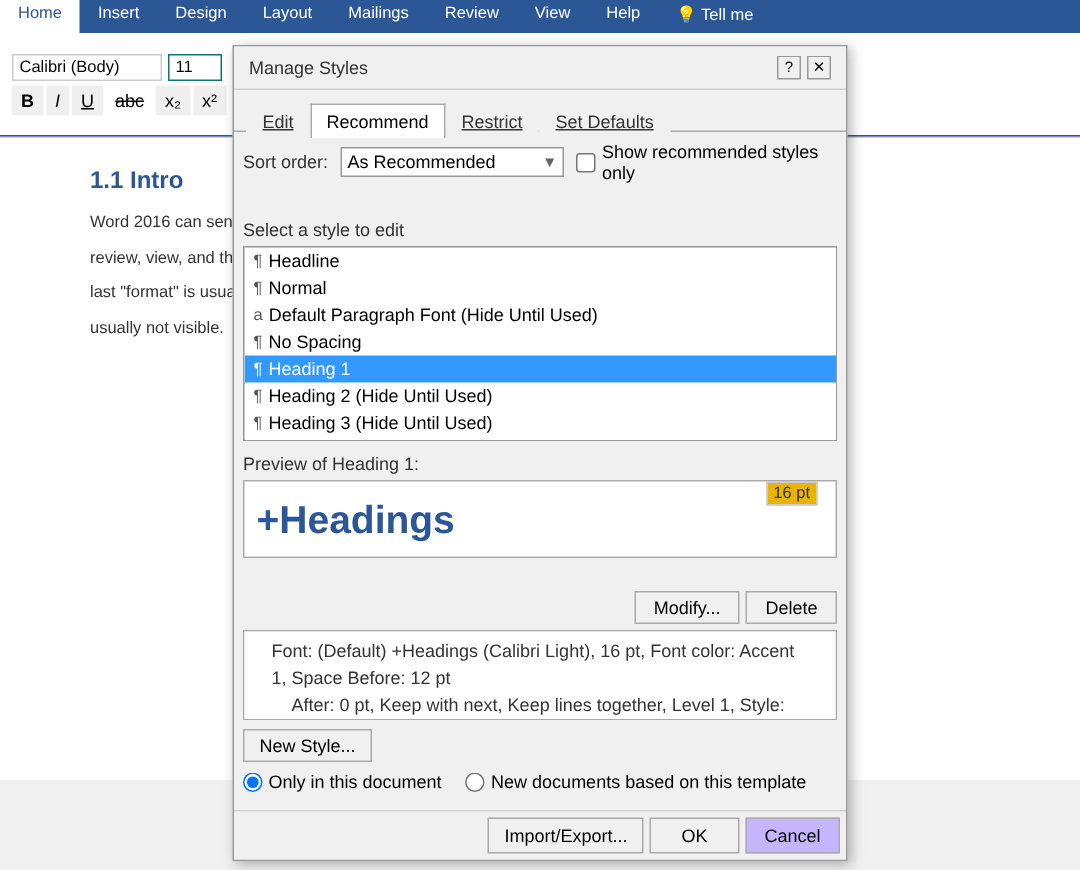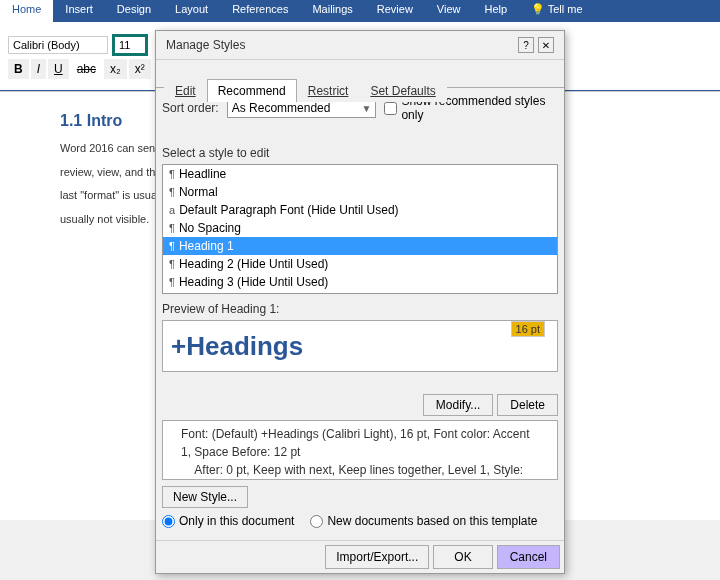--- a/index.html
+++ b/index.html
@@ -10,21 +10,21 @@
 
     
     .dialog { background: #f0f0f0; border: 1px solid #999; box-shadow: 2px 2px 8px rgba(0,0,0,0.3); width: 410px; position: absolute; top: 30px; left: 155px; }
     .dialog-titlebar { background: #f0f0f0; border-bottom: 1px solid #d0d0d0; padding: 6px 10px; display: flex; justify-content: space-between; align-items: center; }
     .dialog-title { font-size: 12px; color: #333; }
     .dialog-controls { display: flex; gap: 4px; align-items: center; }
     .dialog-btn-sm { width: 16px; height: 16px; border: 1px solid #999; background: #f0f0f0; cursor: pointer; display: flex; align-items: center; justify-content: center; font-size: 10px; }
 
     
     .dialog-tabs { display: flex; border-bottom: 1px solid #aaa; background: #f0f0f0; padding: 0 8px; padding-top: 4px; gap: 0; }
-    .dialog-tab { padding: 4px 10px; font-size: 12px; cursor: pointer; border: 1px solid transparent; border-bottom: none; position: relative; top: 15px; background: #f0f0f0; }
+    .dialog-tab { padding: 4px 10px; font-size: 12px; cursor: pointer; border: 1px solid transparent; border-bottom: none; position: relative; top: 5px; background: #f0f0f0; }
     .dialog-tab.active { background: #fff; border-color: #aaa; border-bottom-color: #fff; z-index: 1; }
     .dialog-tab:not(.active) { color: #333; text-decoration: underline; }
 
     
     .sort-row { display: flex; align-items: center; gap: 8px; margin-bottom: 24px; }
     .sort-label { font-size: 12px; color: #333; white-space: nowrap; }
     .sort-select { border: 1px solid #999; background: #fff; padding: 2px 4px; font-size: 12px; width: 160px; display: flex; align-items: center; justify-content: space-between; cursor: pointer; }
     .sort-select-arrow { font-size: 10px; color: #666; }
     .checkbox-row { display: flex; align-items: center; gap: 4px; font-size: 12px; }
 
@@ -72,39 +72,38 @@
     .word-section-heading { font-size: 16px; font-weight: bold; color: #2b5797; margin-bottom: 10px; }
     .word-para { font-size: 11px; line-height: 1.6; color: #333; margin-bottom: 6px; }
 
     
     .ribbon-area { height: 92px; background: #fff; border-bottom: 2px solid #2b5797; }
     .ribbon-tabs-row { background: #2b5797; display: flex; height: 22px; }
     .rtab { color: #fff; font-size: 11px; padding: 3px 12px; cursor: pointer; }
     .rtab.active { background: #fff; color: #2b5797; }
     .ribbon-controls { height: 70px; display: flex; align-items: center; padding: 4px 8px; gap: 12px; border-bottom: 1px solid #d0d0d0; }
     .font-select { border: 1px solid #ccc; padding: 2px 4px; font-size: 11px; width: 100px; }
-    .font-size-select { border: 3px solid #0f766e; padding: 2px 4px; font-size: 11px; width: 36px; }
+    .font-size-select { border: 1px solid #0f766e; padding: 2px 4px; font-size: 11px; width: 36px; }
     .ribbon-divider { width: 1px; height: 50px; background: #d0d0d0; margin: 0 4px; }
     .format-btns { display: flex; gap: 2px; align-items: center; }
     .fmt-btn { border: 1px solid transparent; padding: 2px 5px; font-size: 12px; cursor: pointer; }
     .style-gallery { display: flex; gap: 4px; align-items: center; }
     .style-pill { border: 1px solid #ccc; padding: 3px 8px; font-size: 11px; background: #fff; cursor: pointer; }
   </style>
 </head>
 <body>
 
 <div class="word-bg">
 
   <div class="ribbon-area">
     <div class="ribbon-tabs-row">
       <div class="rtab active">Home</div>
       <div class="rtab">Insert</div>
       <div class="rtab">Design</div>
       <div class="rtab">Layout</div>
-      <div class="rtab">References</div>
       <div class="rtab">Mailings</div>
       <div class="rtab">Review</div>
       <div class="rtab">View</div>
       <div class="rtab">Help</div>
       <div class="rtab">💡 Tell me</div>
     </div>
     <div class="ribbon-controls">
       <div style="display:flex; flex-direction:column; gap:3px;">
         <div style="display:flex; gap:4px; align-items:center;">
           <input class="font-select" type="text" value="Calibri (Body)" readonly="" style="">

